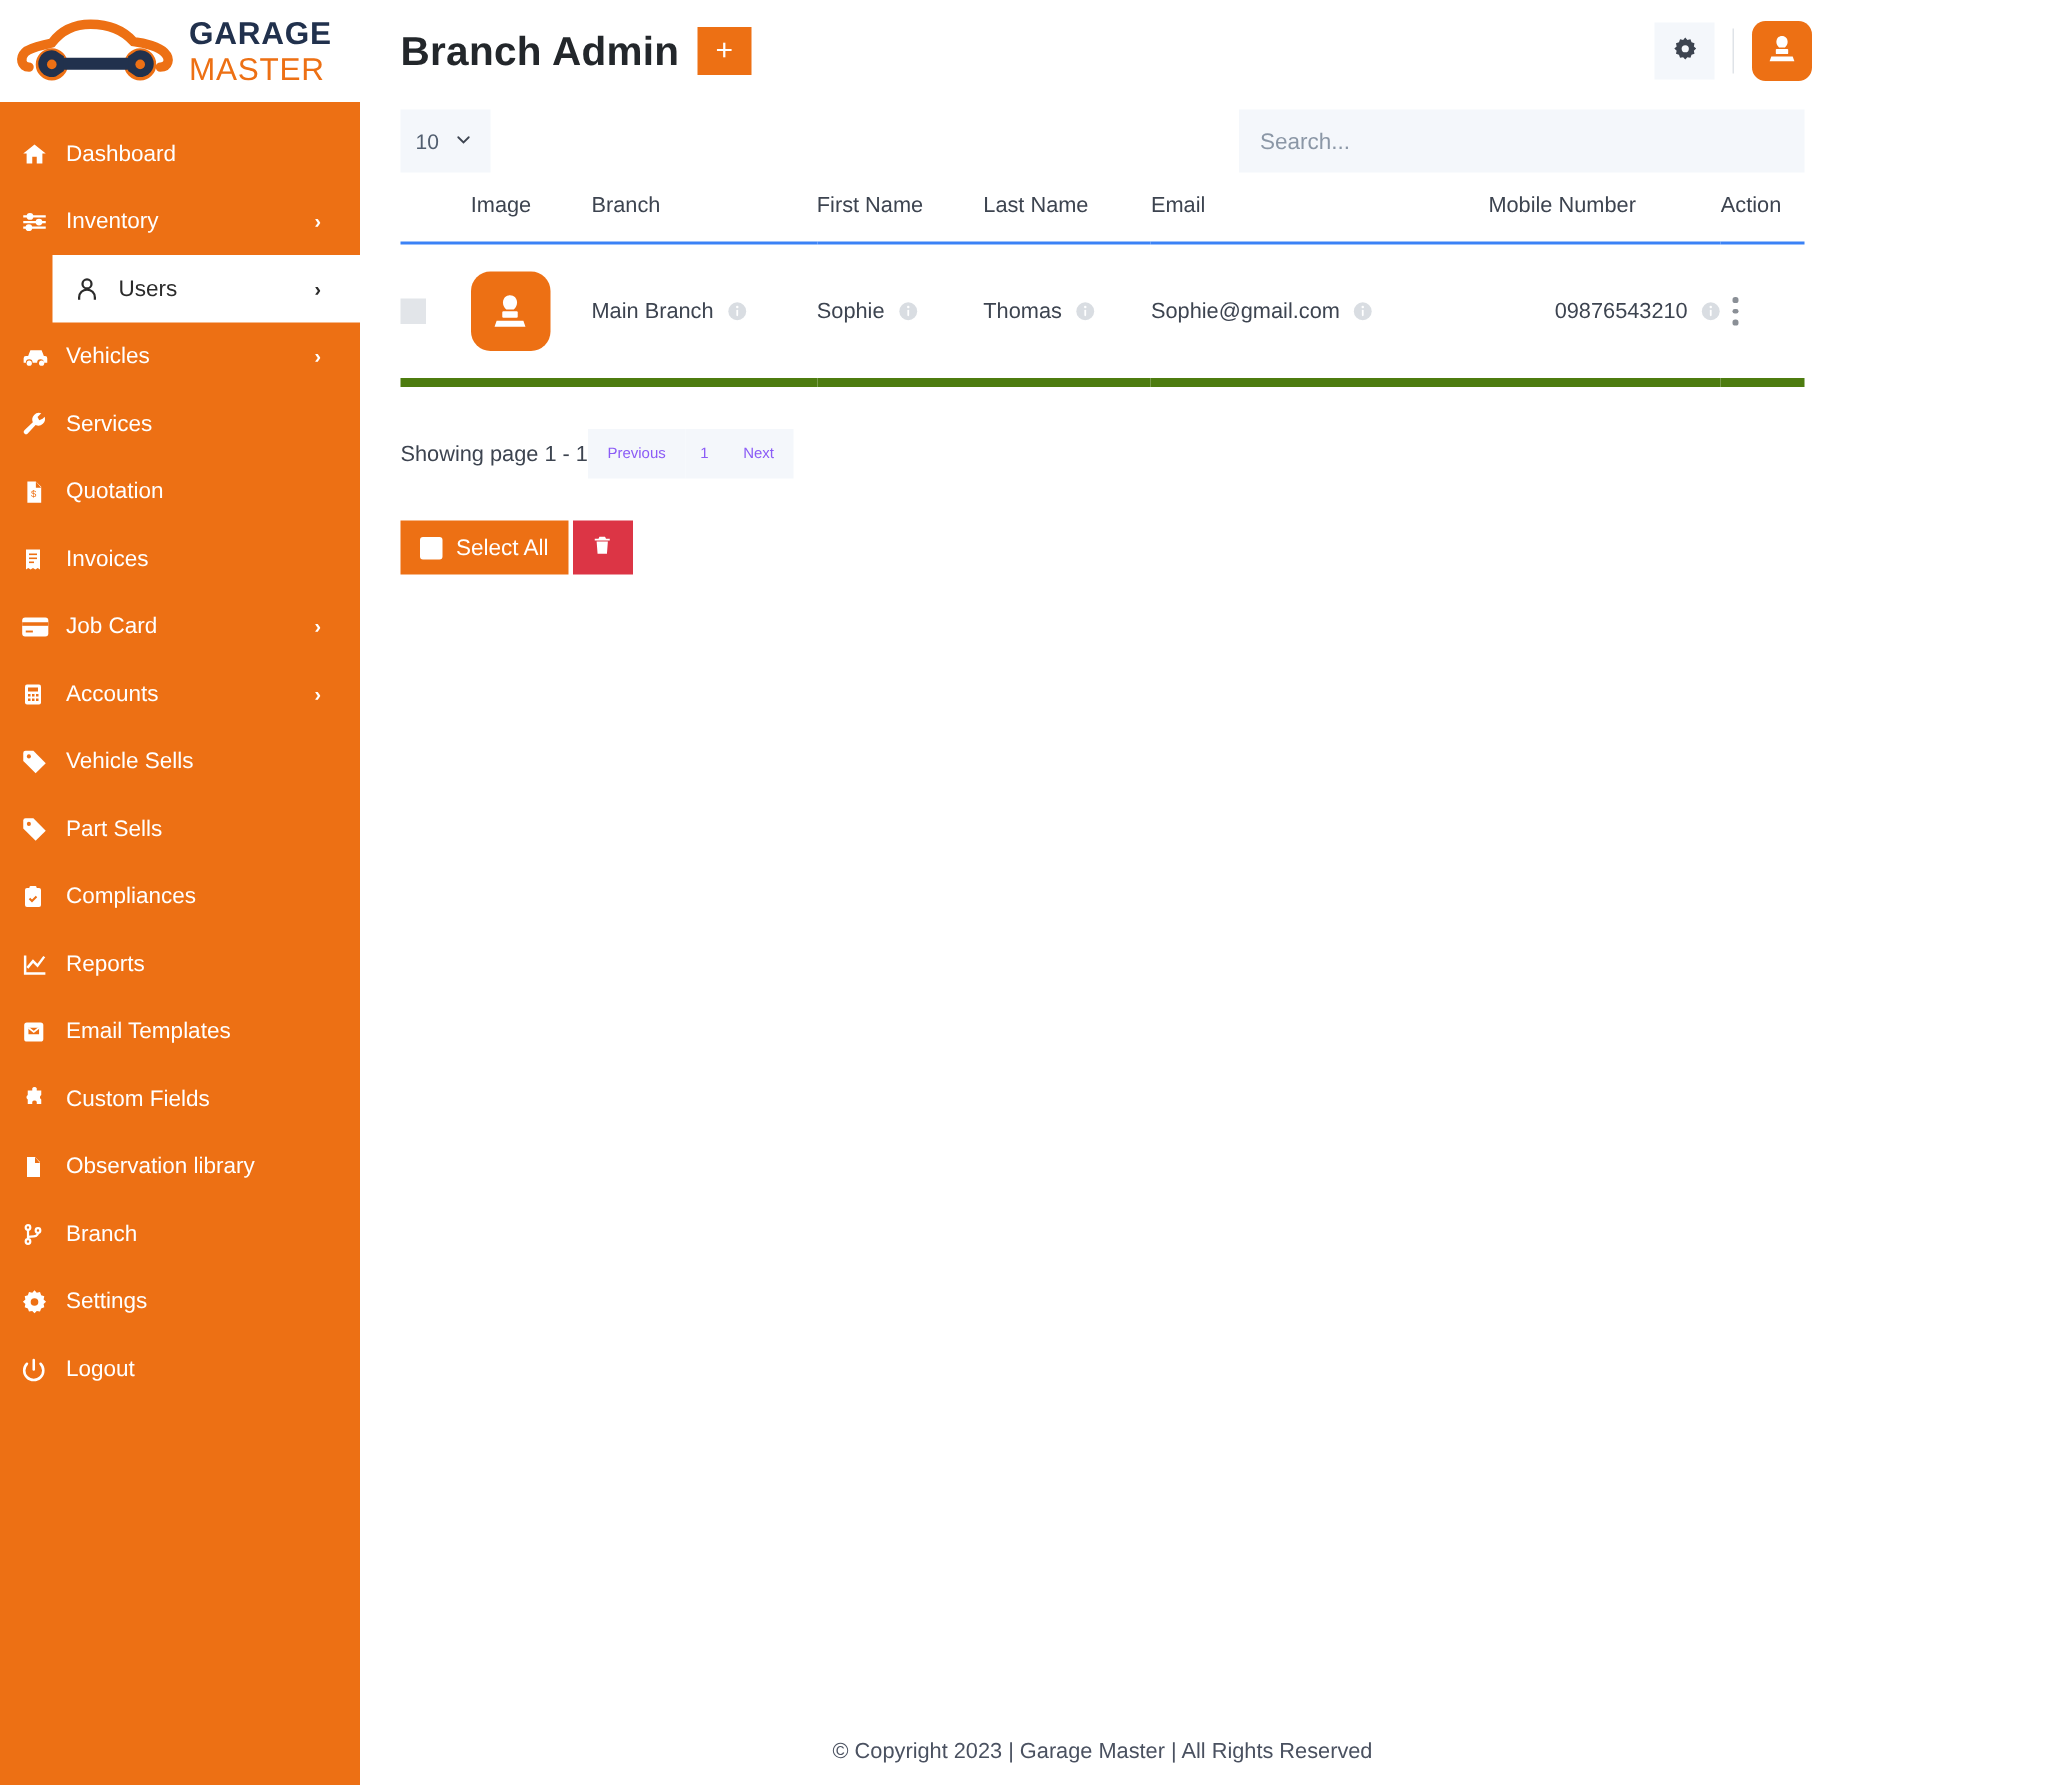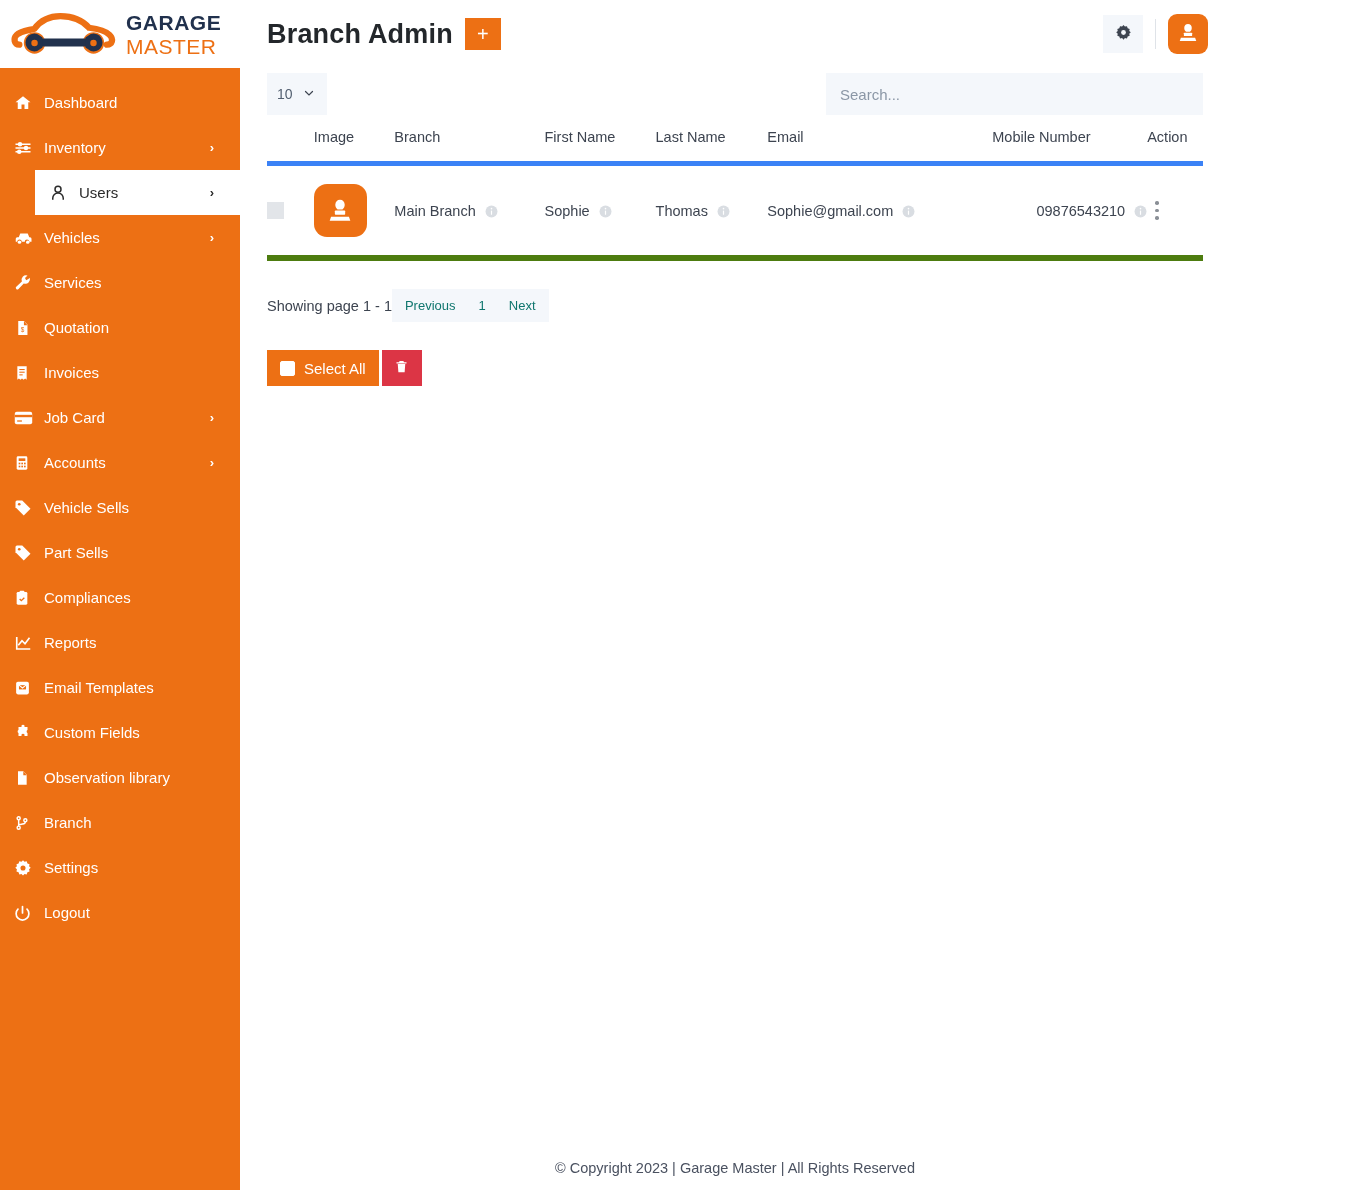--- a/index.html
+++ b/index.html
@@ -188,21 +188,21 @@
   .search-box::placeholder { color: #8b97a6; }
 
   
   table.data { width: 100%; border-collapse: collapse; margin-top: 14px; }
   table.data thead th {
     text-align: left;
     font-size: 14.5px;
     font-weight: normal;
     color: #3d4450;
     padding: 0 0 16px 0;
-    border-bottom: 5px solid #3b82f6;
+    border-bottom: 2px solid #3b82f6;
     white-space: nowrap;
   }
   table.data tbody td {
     padding: 18px 0;
     font-size: 14.5px;
     color: #3d4450;
     border-bottom: 6px solid #4d7c0f;
     vertical-align: middle;
     white-space: nowrap;
   }
@@ -258,22 +258,22 @@
     justify-content: flex-start;
     margin-top: 28px;
   }
   .showing-text { font-size: 14.5px; color: #3d4450; }
   .pager { display: flex; }
   .pager-btn {
     height: 33px;
     background: #f4f7fb;
     border: none;
     padding: 0 13px;
-    font-size: 13px;
-    color: #0f766e;
+    font-size: 10px;
+    color: #8b5cf6;
     cursor: pointer;
     font-family: "Liberation Sans", sans-serif;
   }
   .pager-btn.num { padding: 0 10px; }
 
   
   .bulk-row { display: flex; margin-top: 28px; gap: 3px; }
   .select-all-btn {
     height: 36px;
     background: #ED7014;

